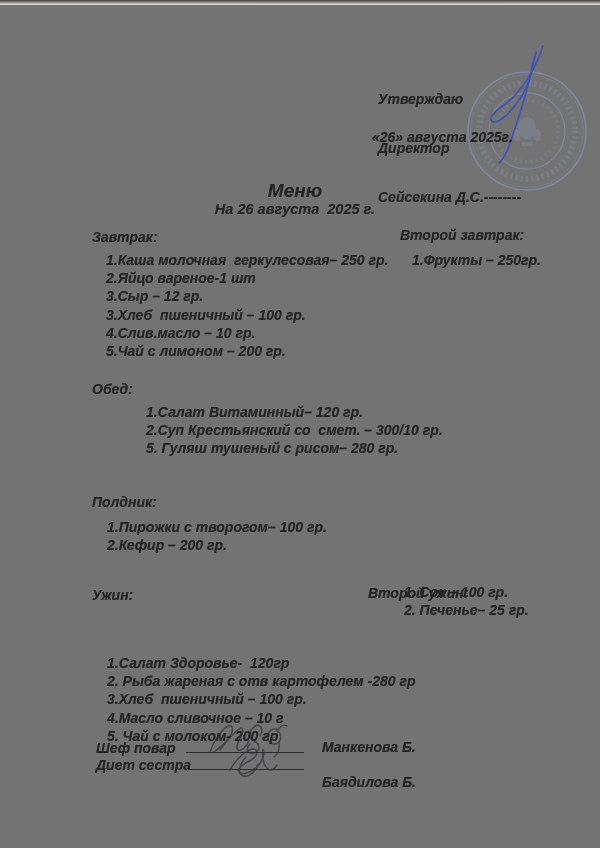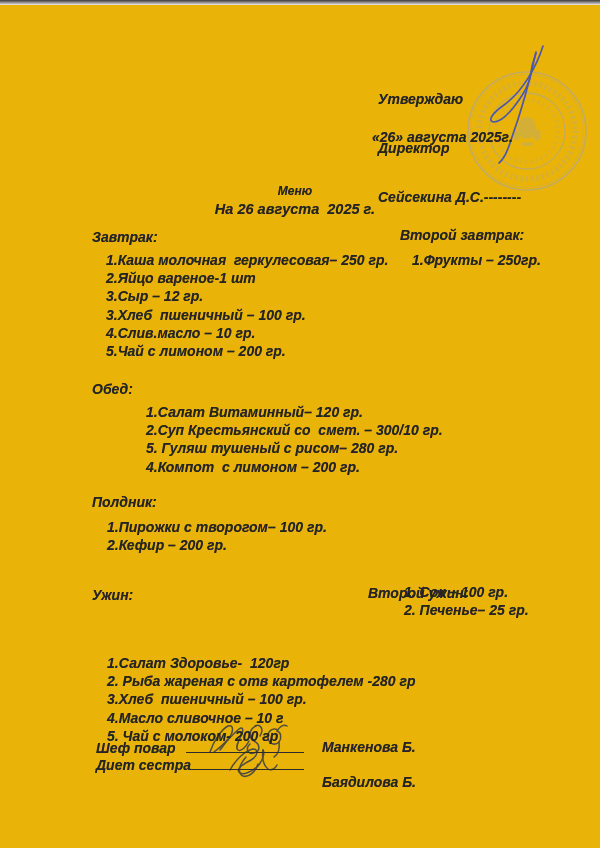--- a/index.html
+++ b/index.html
@@ -6,21 +6,21 @@
     margin: 0;
     padding: 0;
     background: #e9e7e4;
     font-family: "Liberation Sans", sans-serif;
   }
   .page {
     position: relative;
     width: 600px;
     height: 848px;
     margin: 0 auto;
-    background: #eab308;
+    background: #737373;
     overflow: hidden;
     color: #242424;
   }
   .scan-edge-top {
     position: absolute;
     top: 0; left: 0; right: 0;
     height: 5px;
     background: linear-gradient(to bottom, #3e3c3a 0%, #9a9793 55%, #f0eeea 100%);
   }
   .txt {
@@ -103,32 +103,32 @@
   </svg>
 
   <div class="txt soft approval-block" style="left:378px; top:59px;">
     <div>Утверждаю</div>
     <div>Директор</div>
     <div>Сейсекина Д.С.--------</div>
   </div>
   <div class="txt soft" style="left:372px; top:128px;">«26» августа 2025г.</div>
 
   <div class="title-block">
-    <div class="txt soft" style="position:static; font-size:12px;">Меню</div>
+    <div class="txt soft" style="position:static; font-size:19px;">Меню</div>
     <div class="txt soft" style="position:static; font-size:14.5px;">На 26 августа  2025 г.</div>
   </div>
 
   <div class="txt soft" style="left:92px; top:228px;">Завтрак:</div>
   <div class="txt soft menu-list" style="left:106px; top:251px;"><div class="menu-item">1.Каша молочная  геркулесовая– 250 гр.</div><div class="menu-item">2.Яйцо вареное-1 шт</div><div class="menu-item">3.Сыр – 12 гр.</div><div class="menu-item">3.Хлеб  пшеничный – 100 гр.</div><div class="menu-item">4.Слив.масло – 10 гр.</div><div class="menu-item">5.Чай с лимоном – 200 гр.</div></div>
 
   <div class="txt soft" style="left:400px; top:226px;">Второй завтрак:</div>
   <div class="txt soft menu-list" style="left:412px; top:251px;"><div class="menu-item">1.Фрукты – 250гр.</div></div>
 
   <div class="txt soft" style="left:92px; top:380px;">Обед:</div>
-  <div class="txt soft menu-list" style="left:107px; top:403px;margin-left:39px;"><div class="menu-item">1.Салат Витаминный– 120 гр.</div><div class="menu-item">2.Суп Крестьянский со  смет. – 300/10 гр.</div><div class="menu-item">5. Гуляш тушеный с рисом– 280 гр.</div><div class="menu-item">4.Компот  с лимоном – 200 гр.</div></div>
+  <div class="txt soft menu-list" style="left:107px; top:403px;margin-left:39px;"><div class="menu-item">1.Салат Витаминный– 120 гр.</div><div class="menu-item">2.Суп Крестьянский со  смет. – 300/10 гр.</div><div class="menu-item">5. Гуляш тушеный с рисом– 280 гр.</div></div>
 
   <div class="txt soft" style="left:92px; top:493px;">Полдник:</div>
   <div class="txt soft menu-list" style="left:107px; top:518px;"><div class="menu-item">1.Пирожки с творогом– 100 гр.</div><div class="menu-item">2.Кефир – 200 гр.</div></div>
 
   <div class="txt soft" style="left:92px; top:586px;">Ужин:</div>
   <div class="txt soft menu-list" style="left:107px; top:626px;margin-top:28px;"><div class="menu-item">1.Салат Здоровье-  120гр</div><div class="menu-item">2. Рыба жареная с отв картофелем -280 гр</div><div class="menu-item">3.Хлеб  пшеничный – 100 гр.</div><div class="menu-item">4.Масло сливочное – 10 г</div><div class="menu-item">5. Чай с молоком- 200 гр</div></div>
 
   <div class="txt soft" style="left:368px; top:584px;">Второй ужин:</div>
   <div class="txt soft menu-list" style="left:404px; top:583px;"><div class="menu-item">1. Сок – 100 гр.</div><div class="menu-item">2. Печенье– 25 гр.</div></div>
 

